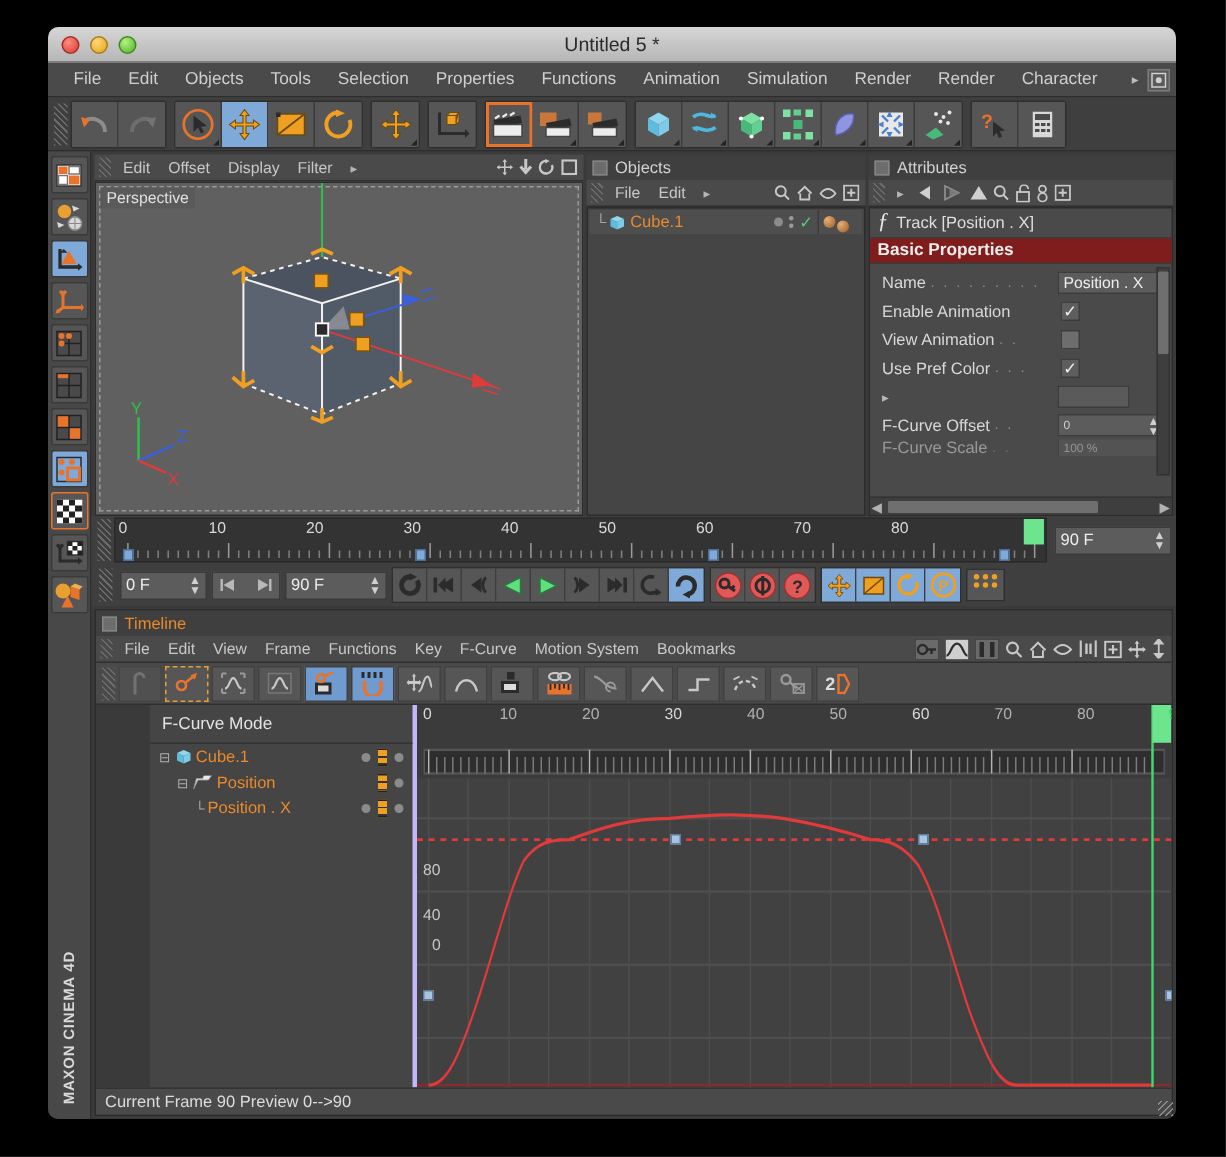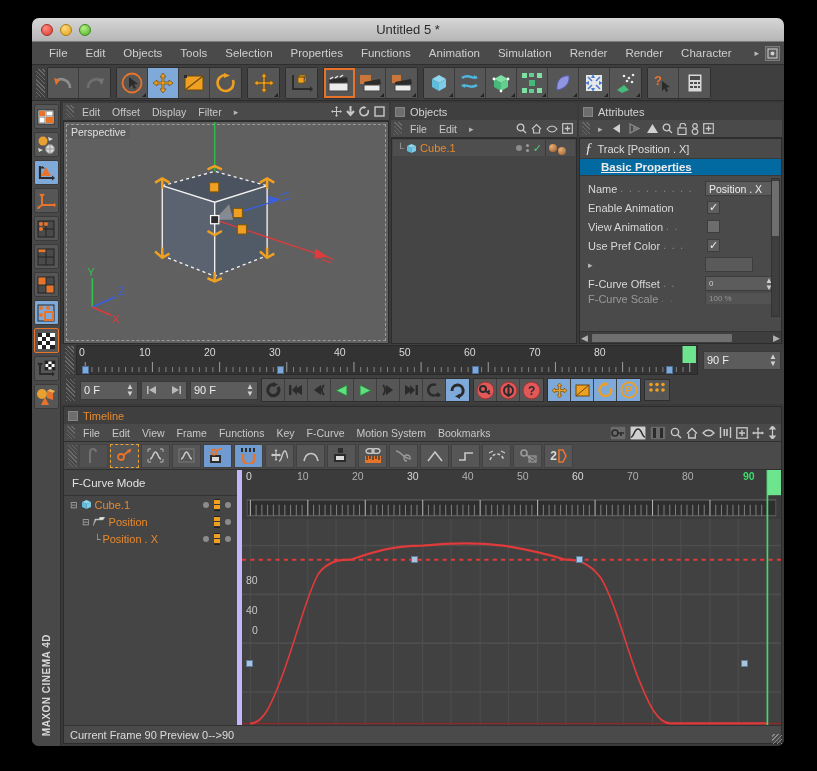--- a/index.html
+++ b/index.html
@@ -122,22 +122,22 @@
      border-left:1px solid #3a3a3a; height:100%;}
   .sphere { width:8px;height:8px;border-radius:50%;
      background:radial-gradient(circle at 30% 30%,#e6b07a,#9c5a22);}
   
   .attrbody { flex:1; background:#4a4a4a; border:1px solid #2c2c2c;
      display:flex; flex-direction:column; min-height:0;}
   .attrtrack { height:20px; display:flex; align-items:center; gap:5px; padding-left:5px;
      font-size:11px; color:#dedede; border-bottom:1px solid #3a3a3a;}
   .attrtrack .fx { font-family:"Liberation Serif", serif; font-style:italic;
      font-size:15px; color:#e4e4e4;}
-  .attrhdr { background:#0369a1; font-size:11.5px; font-weight:bold; color:#ececec;
-     padding:2px 21px; border-bottom:1px solid #3a3a3a;text-decoration:underline;}
+  .attrhdr { background:#7f1d1d; font-size:11.5px; font-weight:bold; color:#ececec;
+     padding:2px 5px; border-bottom:1px solid #3a3a3a;}
   .attrrows { flex:1; overflow:hidden; padding:3px 0 0 0; position:relative;}
   .arow { display:flex; align-items:center; height:19px; padding:0 4px 0 8px; font-size:11px;}
   .alabel { color:#d8d8d8; white-space:nowrap; }
   .adots { flex:1; color:#8b8b8b; overflow:hidden; white-space:nowrap; padding:0 3px;
      letter-spacing:1.5px; font-size:10px;}
   .afield { width:72px; height:15px; background:#5c5c5c; border:1px solid #3d3d3d;
      font-size:10.5px; color:#ededed; padding:0 3px; line-height:14px; display:flex;
      align-items:center; }
   .afield.dark { background:#3f3f3f;}
   .afield.spin { justify-content:space-between;}
@@ -176,22 +176,22 @@
      display:flex;align-items:center;justify-content:space-around;}
   
   .tlpanel { flex:1; display:flex; flex-direction:column; min-height:0;
      background:#3a3a3a; margin:2px; border:1px solid #2c2c2c;}
   .tltool { height:28px; background:#4a4a4a; display:flex; align-items:center;
      padding-left:2px; border-bottom:1px solid #2f2f2f;}
   .tlb { width:29px;height:24px;background:#565656;border:1px solid #414141;
      margin-right:2px; display:flex;align-items:center;justify-content:center; position:relative;}
   .tlb.sel{background:#6f9bd0;}
   .tlmain { flex:1; display:flex; min-height:0;}
-  .tltree { flex:0 0 178px; background:#454545; border-right:5px solid #c4b5fd;
-     display:flex; flex-direction:column;}
+  .tltree { flex:0 0 178px; background:#454545; border-right:3px solid #c4b5fd;
+     display:flex; flex-direction:column;margin-left:36px;}
   .fcmode { height:26px; display:flex; align-items:center; padding-left:8px;
      font-size:11.5px; color:#e2e2e2; border-bottom:1px solid #333;}
   .trow { display:flex; align-items:center; height:17px; font-size:11px; }
   .trow .lbl{ color:#e8892c; }
   .rowdots { margin-left:auto; display:flex; align-items:center; gap:5px; padding-right:6px;}
   .orangebar { width:6px;height:12px;background:#f0a020;
      border-top:1px solid #222; border-bottom:1px solid #222;
      background-image:linear-gradient(#f0a020 0 4px,#333 4px 5px,#f0a020 5px 9px,#333 9px 10px,#f0a020 10px 12px);}
   .graph { flex:1; background:#444; position:relative; overflow:hidden;}
   .statusbar { flex:0 0 18px; background:#4a4a4a; display:flex; align-items:center;

